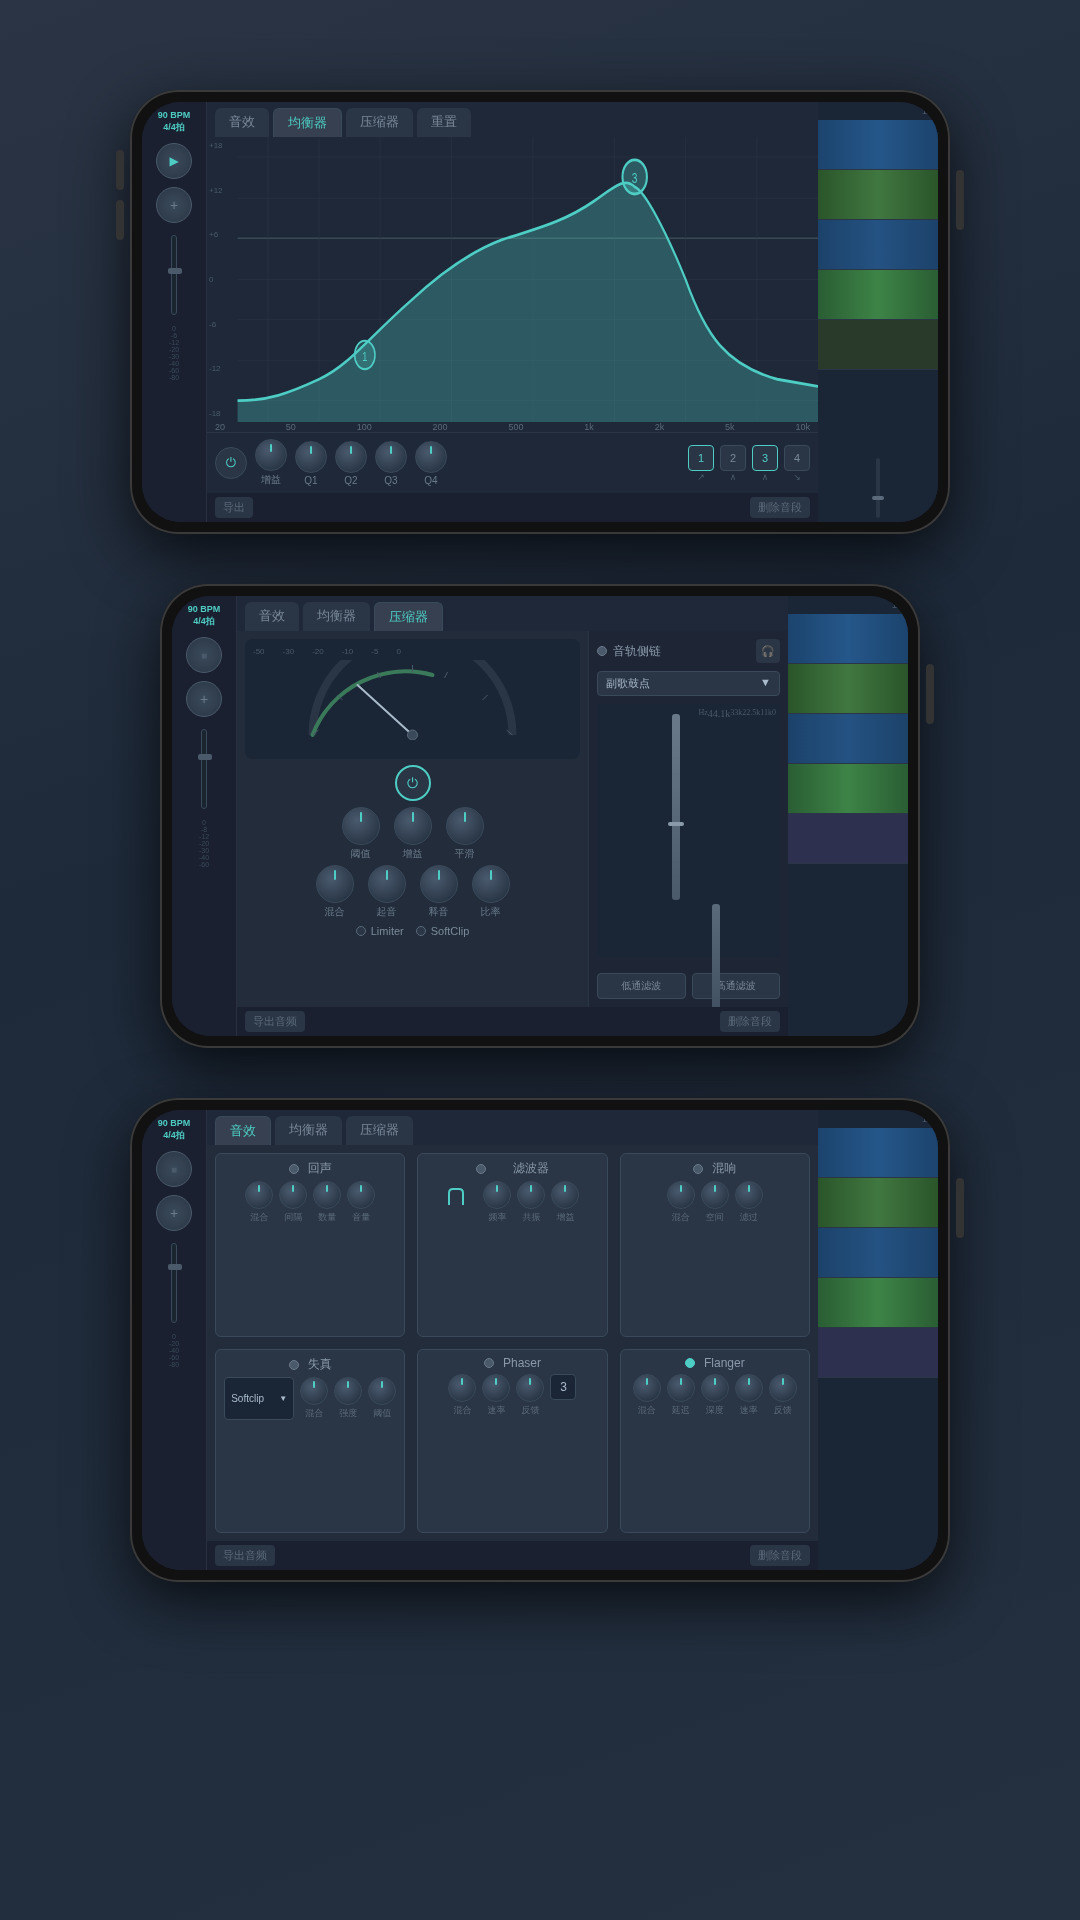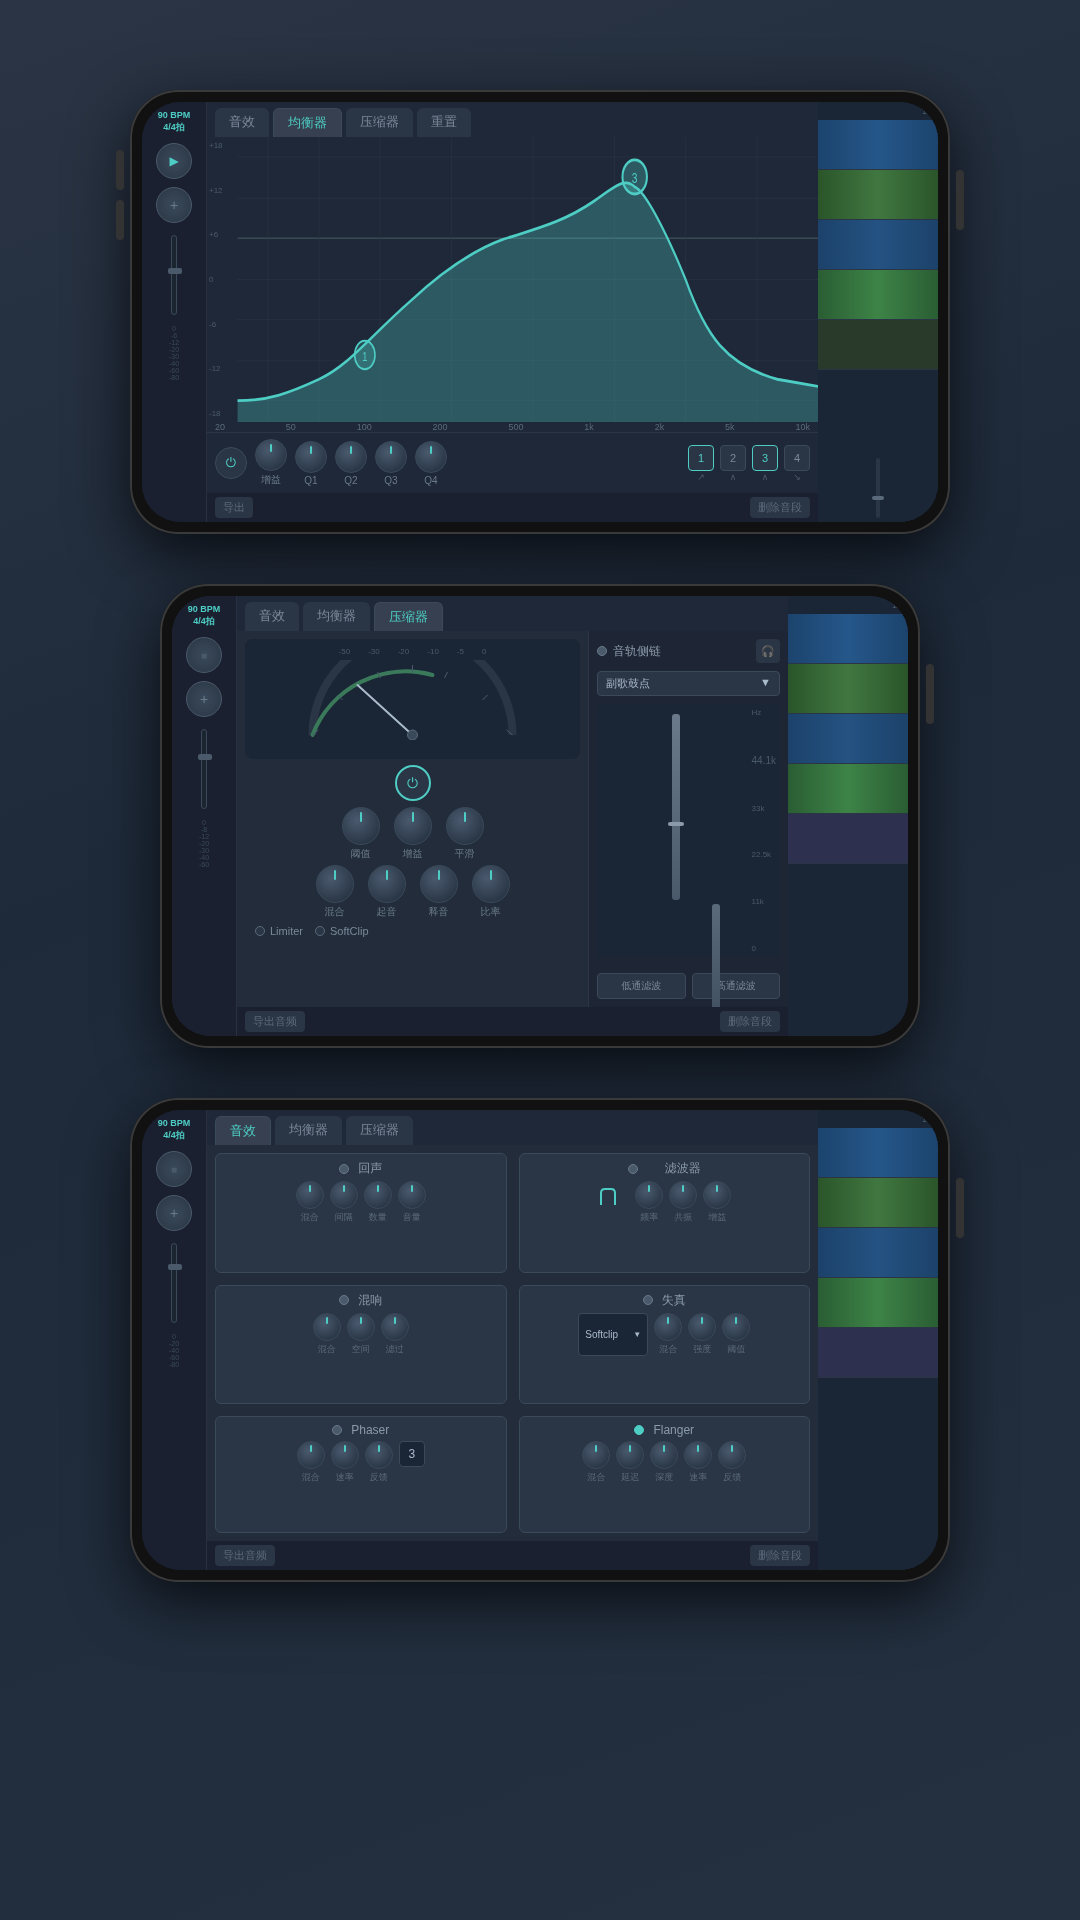--- a/index.html
+++ b/index.html
@@ -366,28 +366,29 @@
       border-radius: 1px;
     }
     .fx-knob-label {
       font-size: 9px;
       color: #5a6a7a;
       text-align: center;
       margin-top: 2px;
     }
     .fx-sections-grid {
       display: grid;
-      grid-template-columns: 1fr 1fr;
+      grid-template-columns: 1fr 1fr 1fr;
       gap: 4px;
       padding: 4px;
     }
     .limiter-row {
       display: flex;
       gap: 12px;
       padding: 6px 10px;
+      justify-content: center;
     }
     .radio-item {
       display: flex;
       align-items: center;
       gap: 5px;
       font-size: 11px;
       color: #7a8a9a;
     }
     .radio-dot {
       width: 10px;
@@ -685,21 +686,21 @@
         <div class="tab">均衡器</div>
         <div class="tab active">压缩器</div>
       </div>
 
       <div style="flex:1;display:flex;overflow:hidden;">
 
         <div style="flex:1;padding:8px;display:flex;flex-direction:column;">
 
           <div style="background:#1a2535;border-radius:8px;padding:8px;margin-bottom:6px;position:relative;height:120px;">
             
-            <div style="display:flex;justify-content:center;font-size:8px;color:#4a5a6a;margin-bottom:4px;gap:18px;">
+            <div style="display:flex;justify-content:flex-start;font-size:8px;color:#4a5a6a;margin-bottom:4px;gap:18px;">
               <span>-50</span>
                 <span>-30</span>
                 <span>-20</span>
                 <span>-10</span>
                 <span>-5</span>
                 <span>0</span>
             </div>
             
             <svg width="100%" height="80" viewBox="0 0 240 80">
 
@@ -781,21 +782,21 @@
             </div>
           </div>
 
           <div class="sidechain-select">
             <span>副歌鼓点</span>
             <span>▼</span>
           </div>
 
           <div style="background:#1a2535;border-radius:4px;flex:1;position:relative;margin-bottom:8px;">
 
-            <div style="position:absolute;right:4px;top:0;bottom:0;display:flex;flex-direction:column;justify-content:space-between;padding:4px 0;">
+            <div style="position:absolute;right:4px;top:0;bottom:0;display:flex;flex-direction:row;justify-content:space-between;padding:4px 0;font-family:Liberation Serif, serif;">
               <span style="font-size:8px;color:#4a5a6a;">Hz</span>
               <span style="font-size:10px;color:#4a5a6a;">44.1k</span>
               <span style="font-size:8px;color:#4a5a6a;">33k</span>
               <span style="font-size:8px;color:#4a5a6a;">22.5k</span>
               <span style="font-size:8px;color:#4a5a6a;">11k</span>
               <span style="font-size:8px;color:#4a5a6a;">0</span>
             </div>
 
             <div style="position:absolute;left:4px;right:30px;top:10px;bottom:10px;">
               <div style="width:8px;height:80%;background:linear-gradient(to top,#4a5a6a,#6a7a8a);border-radius:3px;margin:0 auto;position:relative;">

